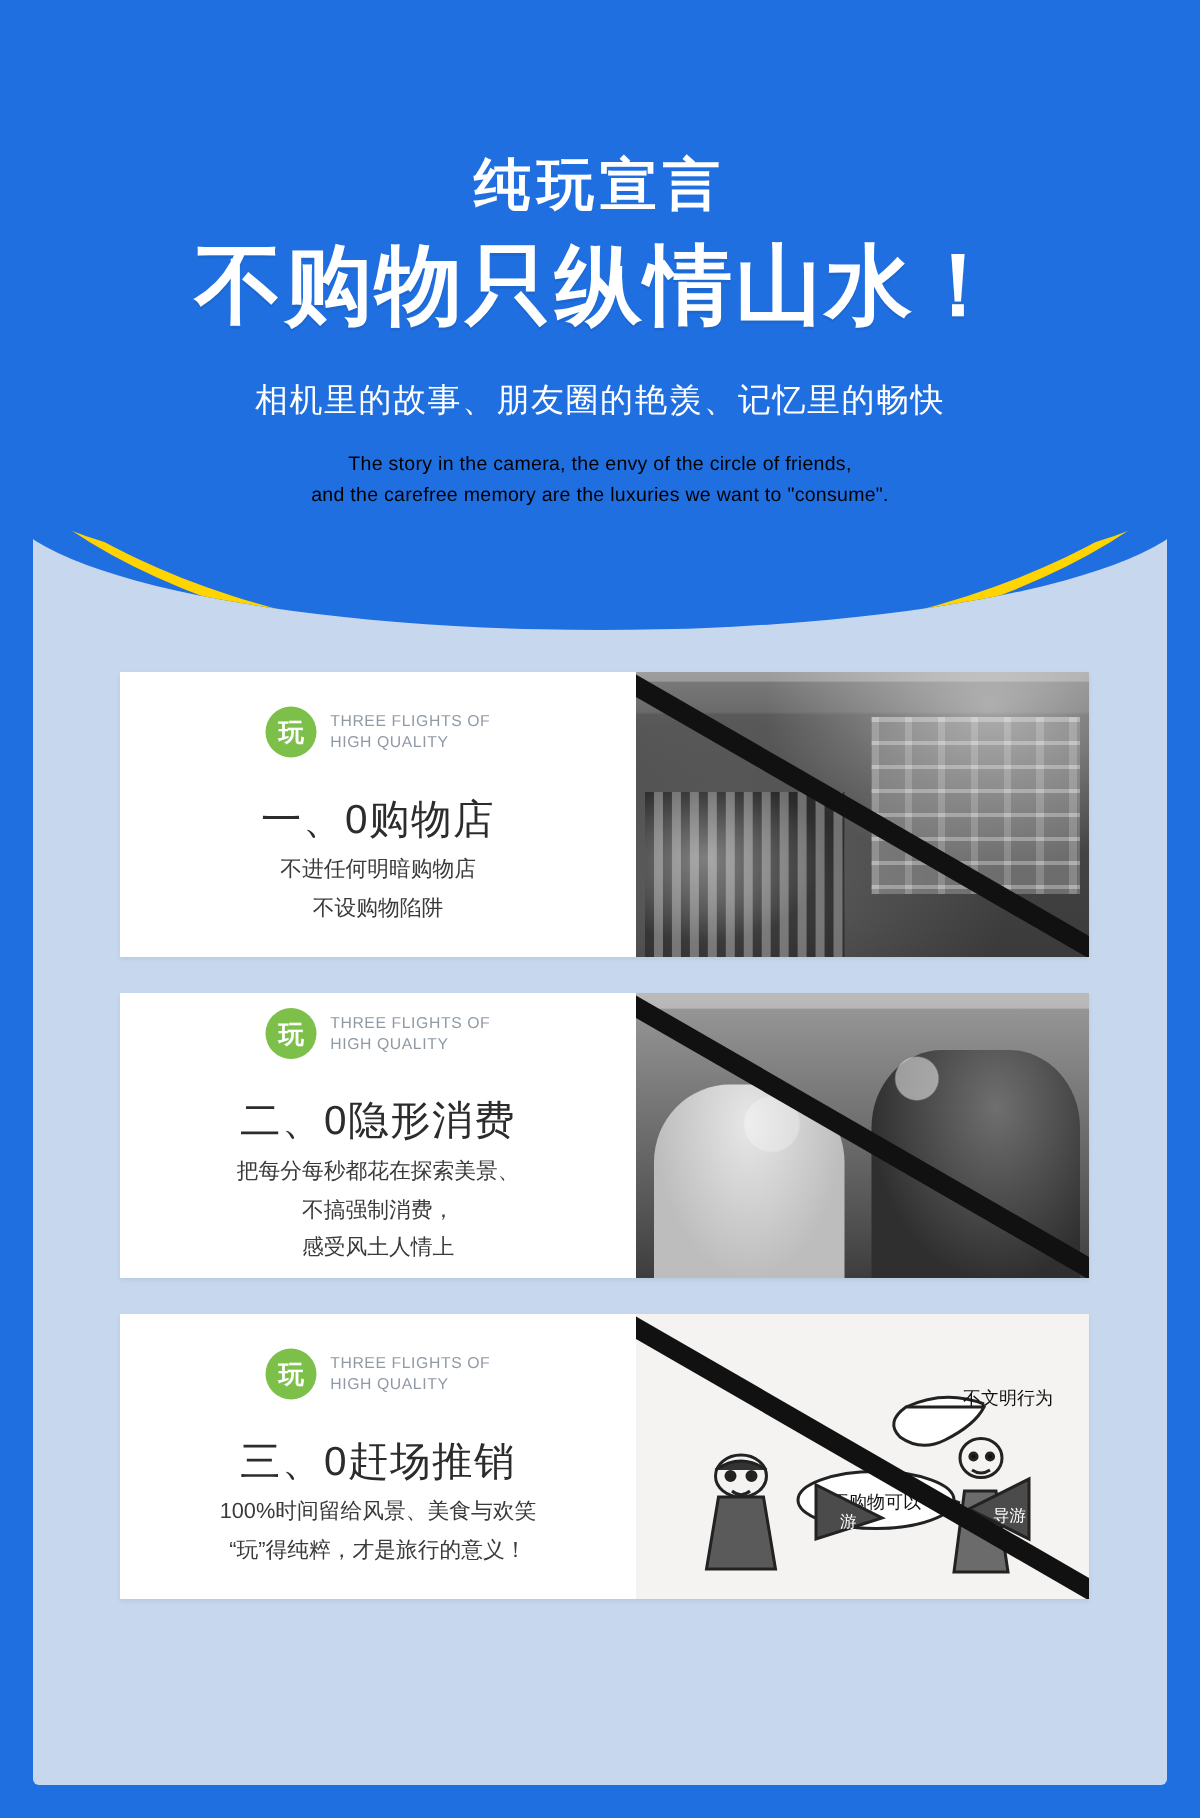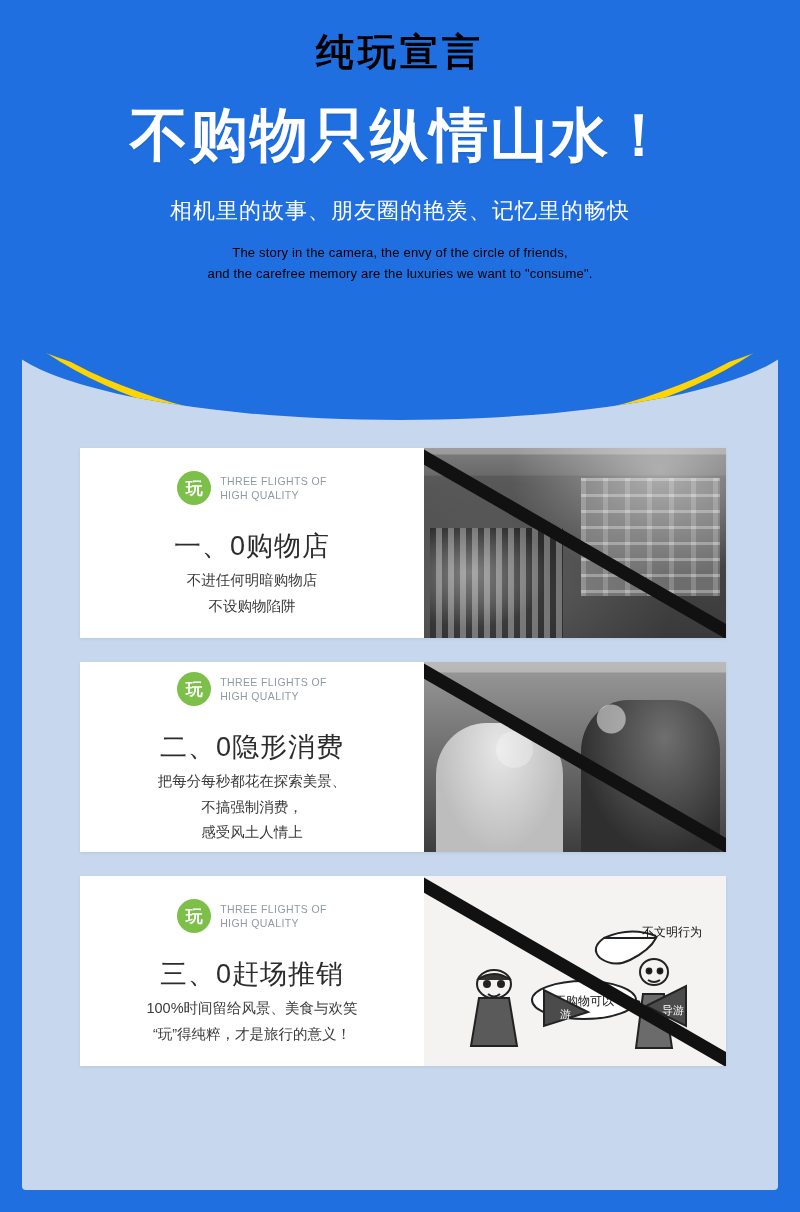--- a/index.html
+++ b/index.html
@@ -71,29 +71,29 @@
 
   .hero-content {
     position: absolute;
     left: 0;
     top: 0;
     width: 800px;
     text-align: center;
   }
 
   .title-sm {
-    margin-top: 32px;
+    margin-top: 104px;
     font-size: 38px;
     font-weight: bold;
-    color: #000000;
+    color: #ffffff;
     letter-spacing: 4px;
     line-height: 1.1;
   }
   .title-lg {
-    margin-top: 28px;
+    margin-top: 12px;
     font-size: 58px;
     font-weight: bold;
     color: #ffffff;
     letter-spacing: 2px;
     line-height: 1.15;
     text-shadow: 0 2px 0 rgba(0,0,0,0.07);
   }
   .sub-cn {
     margin-top: 26px;
     font-size: 22px;

